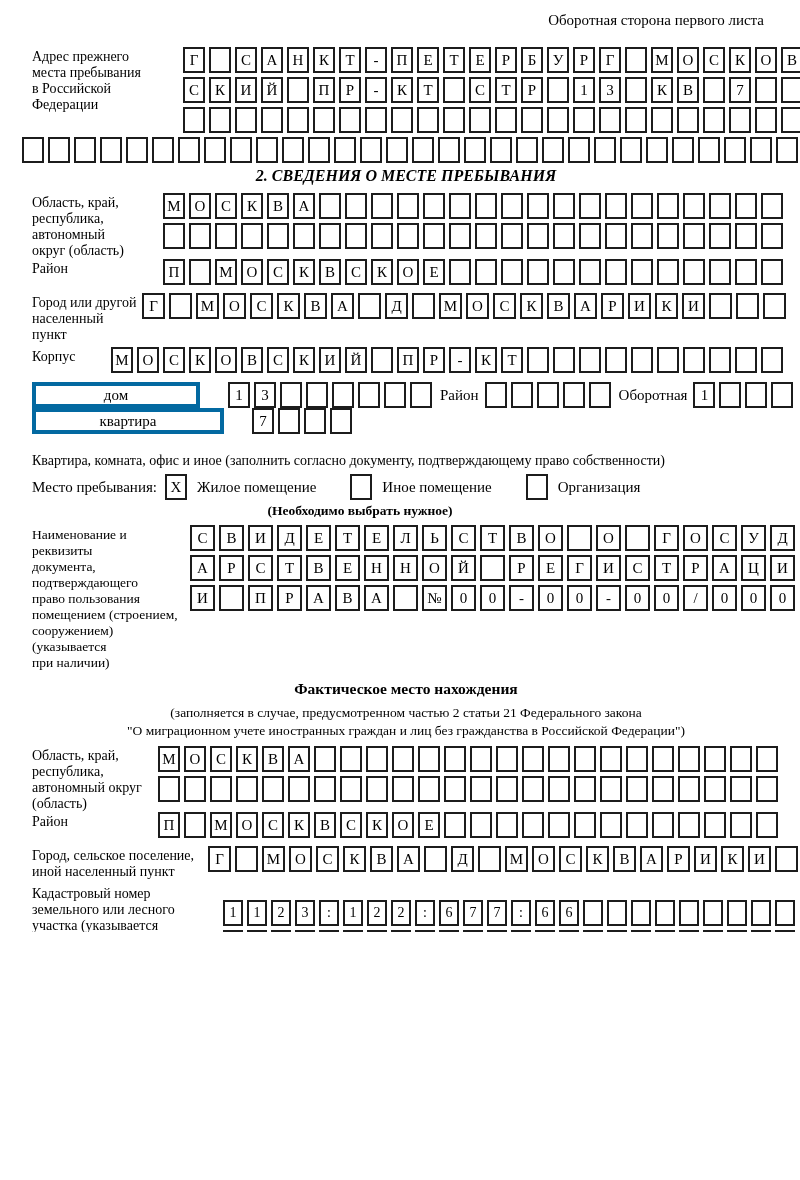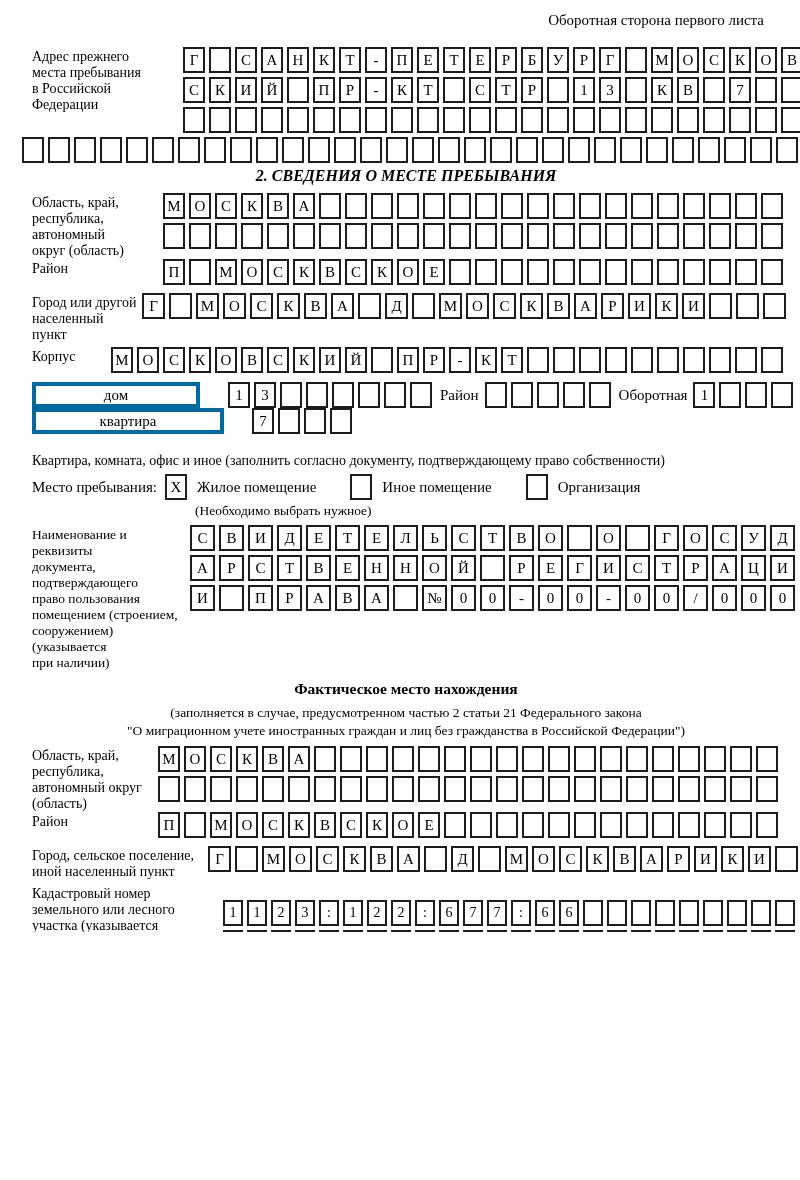--- a/index.html
+++ b/index.html
@@ -41,21 +41,21 @@
   .wide-box.apt{width:192px;}
   .inline-label{font-size:15px;padding:0 6px 0 4px;flex:none;}
   .caption{font-size:14px;margin:0 0 5px 12px;line-height:17px;}
   .stay-row{display:flex;align-items:center;margin:4px 0 0 12px;font-size:15px;}
   .checkbox{
     flex:none;width:22px;height:26px;box-sizing:border-box;border:2px solid #1c1c1c;
     display:flex;align-items:center;justify-content:center;font-size:15px;
     margin:0 10px 0 8px;
   }
   .opt{flex:none;margin-right:26px;}
-  .stay-note{margin-left:175px;width:330px;text-align:left;font-size:13.5px;line-height:17px;margin-top:2px;}
+  .stay-note{margin-left:175px;width:330px;text-align:center;font-size:13.5px;line-height:17px;margin-top:2px;font-weight:bold;}
   .fact-title{text-align:center;font-weight:bold;font-size:15.5px;margin:9px 0 6px;}
   .cad-col{padding-top:16px;}
   .stamp-box{width:362px;height:170px;box-sizing:border-box;border:2px solid #1c1c1c;margin:4px 0 3px 388px;}
   .stamp-caption{width:430px;margin-left:352px;text-align:center;font-size:14.5px;line-height:19px;}
 </style>
 </head>
 <body>
 
 <div class="page">
 

